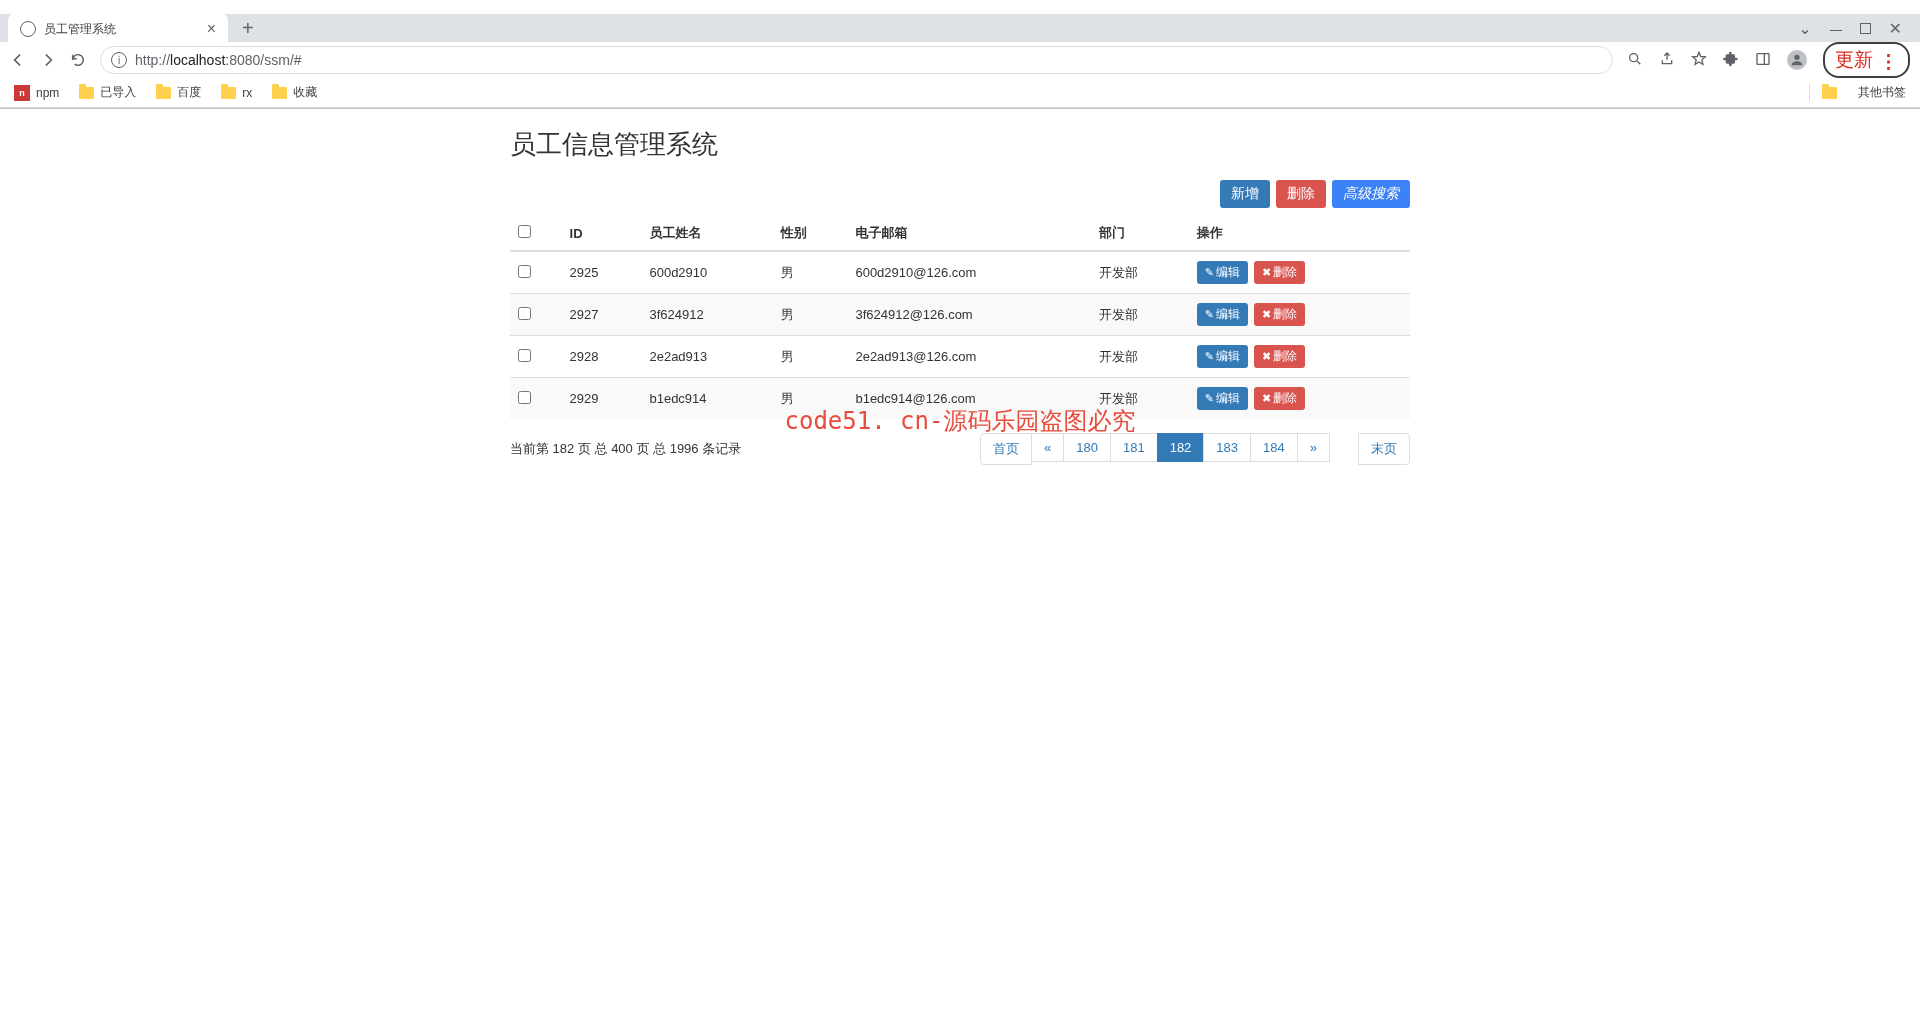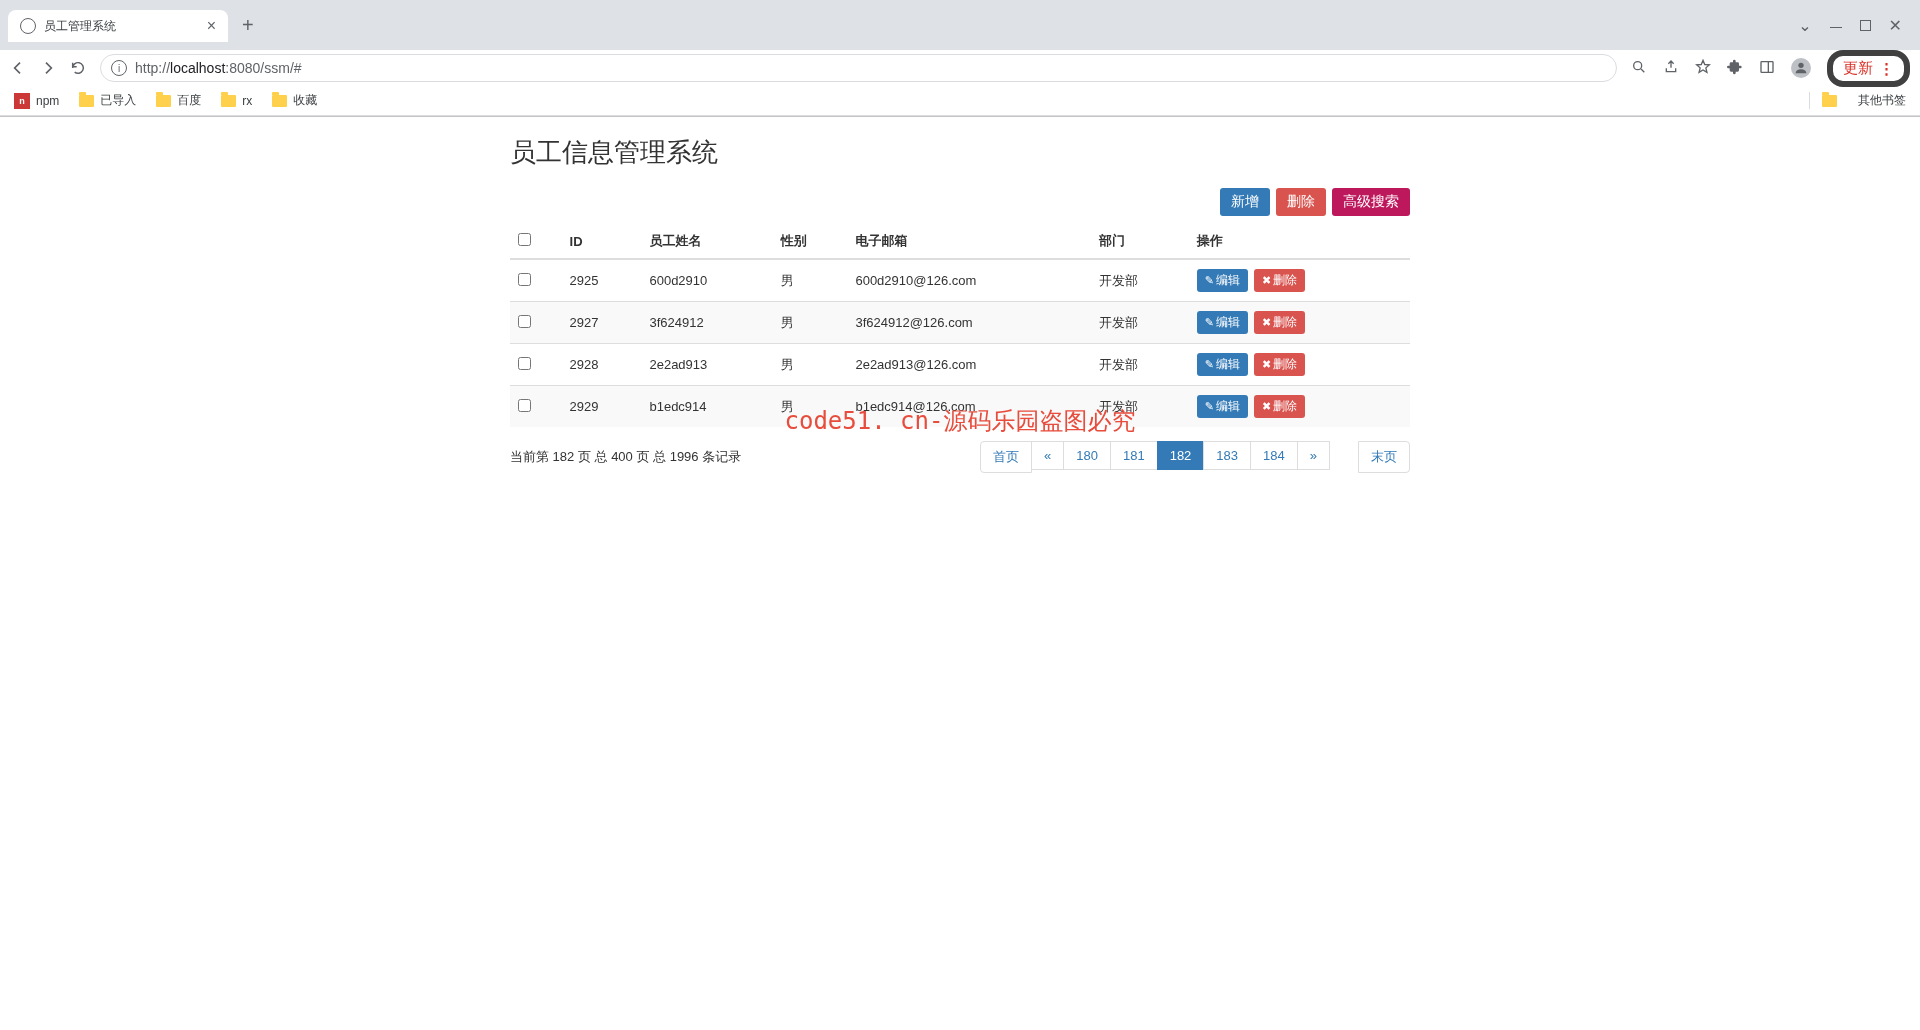--- a/index.html
+++ b/index.html
@@ -1,20 +1,20 @@
 <!DOCTYPE html>
 <html><head>
   <meta charset="utf-8">
   <style>
     * { margin: 0; padding: 0; box-sizing: border-box; }
     body { font-family: "Microsoft YaHei", Arial, sans-serif; font-size: 13px; color: #333; background: #fff; }
     
     
     .browser-chrome { background: #dee1e6; border-bottom: 1px solid #c4c4c4; }
-    .tab-bar { display: flex; align-items: center; height: 50px; padding-left: 8px; }
+    .tab-bar { display: flex; align-items: center; height: 28px; padding-left: 8px; margin-top: 14px; }
     .tab { display: flex; align-items: center; background: #fff; border-radius: 8px 8px 0 0; padding: 0 12px; height: 32px; margin-top: 2px; min-width: 220px; gap: 8px; position: relative; }
     .tab-favicon { width: 16px; height: 16px; border: 1.5px solid #5f6368; border-radius: 50%; display: flex; align-items: center; justify-content: center; }
     .tab-title { flex: 1; font-size: 12px; color: #3c4043; }
     .tab-close { color: #5f6368; font-size: 16px; cursor: pointer; }
     .new-tab { color: #5f6368; font-size: 20px; margin-left: 14px; cursor: pointer; }
     .window-controls { margin-left: auto; display: flex; gap: 18px; padding-right: 18px; color: #5f6368; align-items: center; }
     .window-controls span { cursor: pointer; }
     .wc-chevron { font-size: 16px; }
     .wc-min { display:inline-block; width:12px; border-top:1.5px solid #5f6368; margin-top:4px; }
     .wc-max { display:inline-block; width:11px; height:11px; border:1.5px solid #5f6368; }
@@ -22,37 +22,37 @@
     
     .toolbar { display: flex; align-items: center; background: #fff; height: 36px; padding: 0 10px; gap: 14px; }
     .nav-icon { color: #5f6368; cursor: pointer; display: flex; align-items: center; }
     .address-bar { flex: 1; display: flex; align-items: center; height: 28px; border-radius: 14px; background: #fff; padding: 0 10px; gap: 8px; border:1px solid #dadce0; }
     .info-icon { width: 16px; height: 16px; border: 1.5px solid #5f6368; border-radius: 50%; display: flex; align-items: center; justify-content: center; font-size: 10px; color: #5f6368; }
     .url { font-size: 14px; color: #5f6368; }
     .url .host { color: #202124; }
     .toolbar-right { display: flex; align-items: center; gap: 16px; color: #5f6368; }
     .toolbar-right > span { cursor: pointer; }
     .avatar { width: 20px; height: 20px; border-radius: 50%; background: #bdc1c6; display: flex; align-items: center; justify-content: center; }
-    .update-btn { border: 6px solid #404040; color: #d93025; border-radius: 16px; padding: 3px 10px; display: flex; align-items: flex-end; gap: 6px; font-size: 15px; cursor: pointer; }
+    .update-btn { border: 2px solid #404040; color: #d93025; border-radius: 16px; padding: 3px 10px; display: flex; align-items: flex-end; gap: 6px; font-size: 19px; cursor: pointer; }
     
     .bookmarks-bar { display: flex; align-items: center; background: #fff; height: 30px; padding: 0 14px; gap: 20px; border-bottom: 1px solid #dadce0; font-size: 12px; color: #3c4043; }
     .bookmark { display: flex; align-items: center; gap: 6px; cursor: pointer; }
     .folder-icon { width: 15px; height: 12px; background: #ffd04c; border-radius: 1px; position: relative; }
     .folder-icon::before { content:''; position:absolute; top:-3px; left:0; width:7px; height:3px; background:#ffd04c; border-radius:1px 1px 0 0; }
     .npm-icon { width:16px; height:16px; background:#cb3837; color:#fff; font-size:9px; font-weight:bold; display:flex; align-items:center; justify-content:center; }
     .bookmarks-right { margin-left: auto; display:flex; align-items:center; gap:21px; padding-left:12px; border-left:1px solid #dadce0; }
     
     
     .container { max-width: 900px; margin: 0 auto; padding: 18px 0; }
     .page-title { font-size: 26px; font-weight: 500; color: #333; margin-bottom: 18px; }
     .action-bar { display: flex; justify-content: flex-end; gap: 6px; margin-bottom: 8px; }
     .btn { display: inline-flex; align-items: center; padding: 5px 11px; border-radius: 3px; color: #fff; font-size: 14px; cursor: pointer; border: none; gap: 2px; }
     .btn-primary { background: #337ab7; }
     .btn-danger { background: #d9534f; }
-    .btn-info { background: #be185d; }
+    .btn-info { background: #3b82f6; font-style: italic; }
     .btn-sm { padding: 3px 8px; font-size: 12px; }
     
     table { width: 100%; border-collapse: collapse; }
     th { text-align: left; padding: 8px; font-weight: bold; border-bottom: 2px solid #ddd; font-size: 13px; }
     td { padding: 9px 8px; border-top: 1px solid #ddd; font-size: 13px; color: #333; }
     tbody tr:nth-child(even) { background: #f9f9f9; }
     .checkbox-cell input { cursor: pointer; }
     .op-cell { display: flex; gap: 6px; }
     .icon-pencil, .icon-remove { font-size: 11px; }
     

